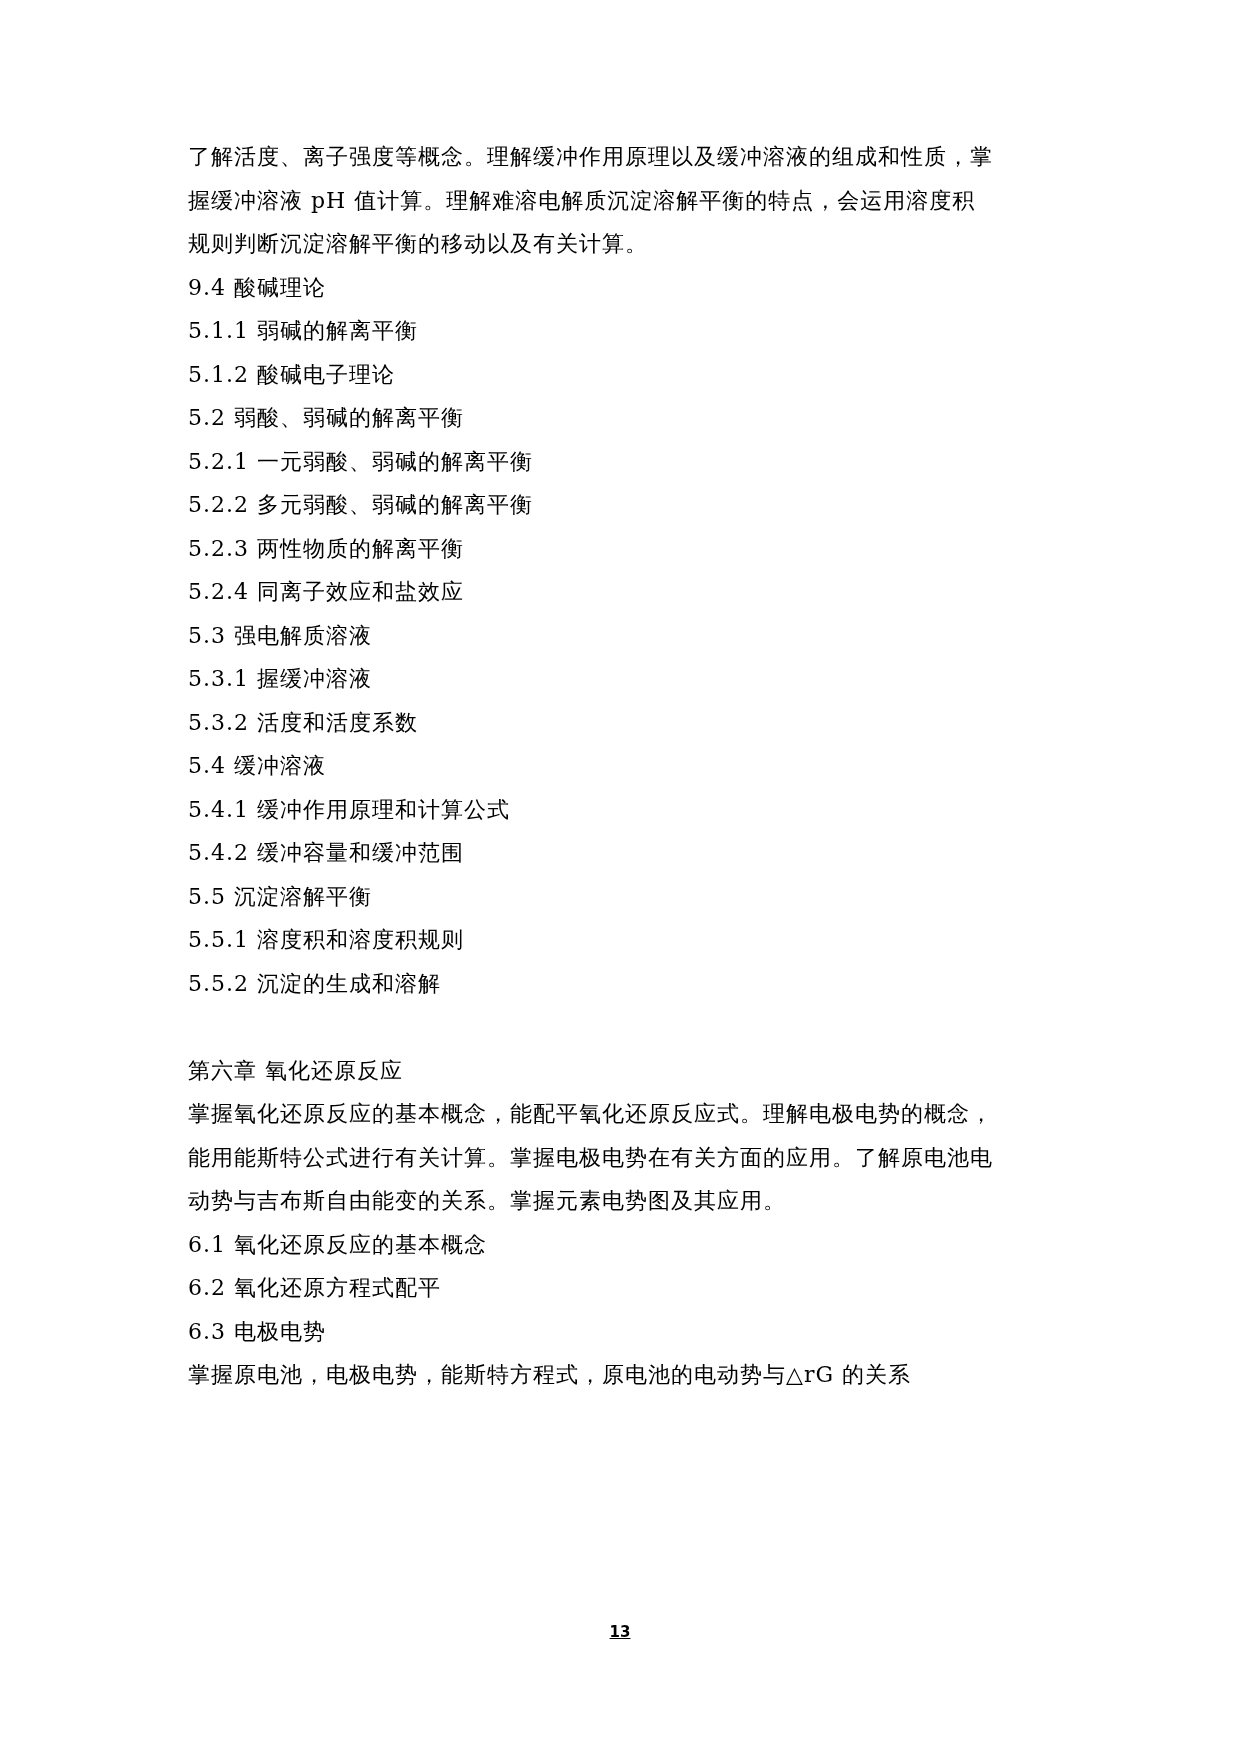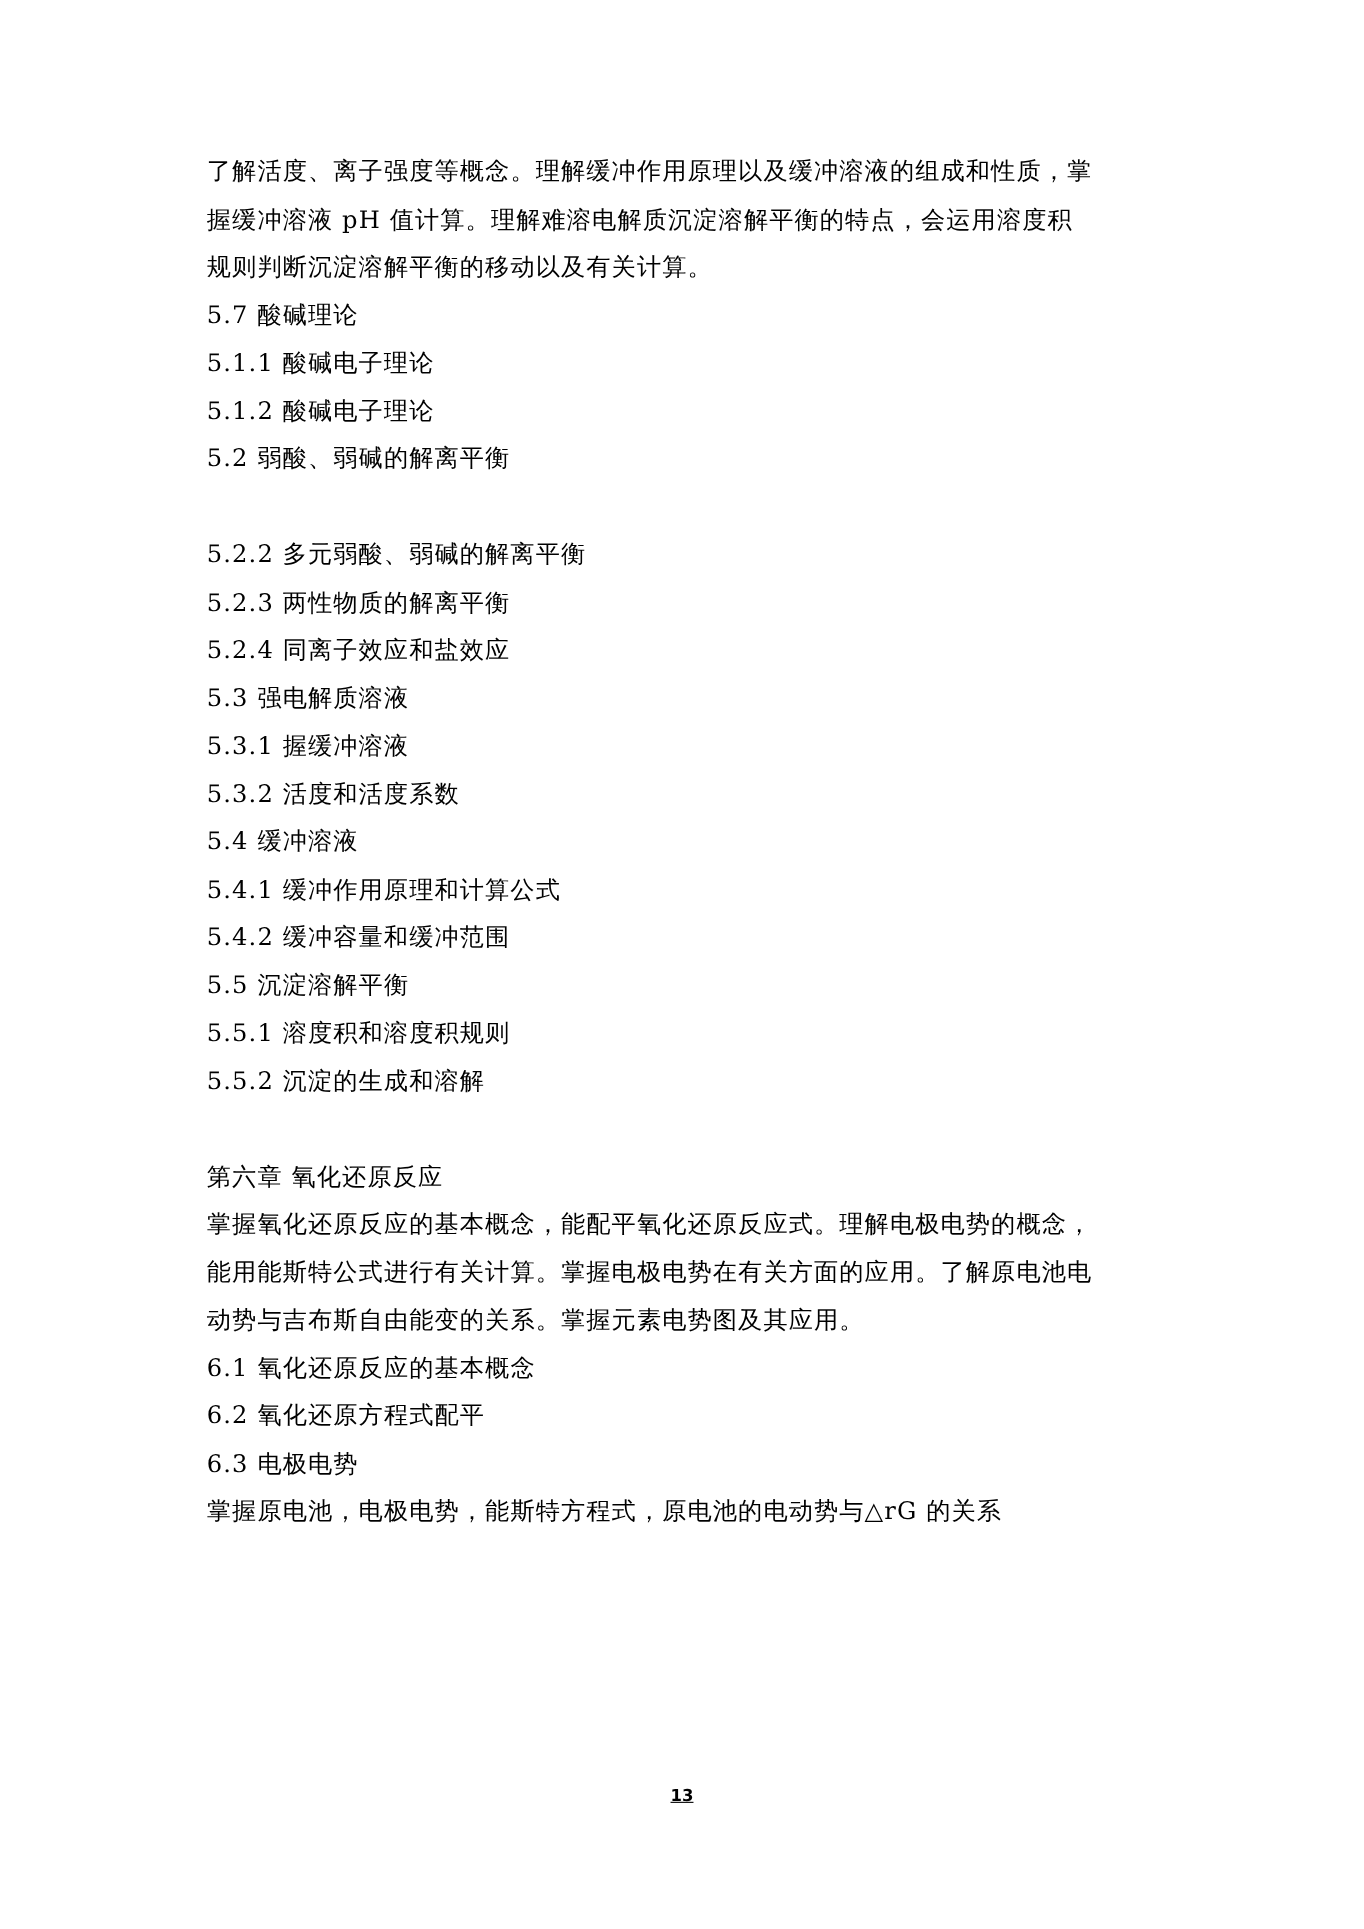--- a/index.html
+++ b/index.html
@@ -22,24 +22,25 @@
     }
   </style>
 </head>
 <body>
 
 <div class="page">
   <div class="line para" style="top:142px">了解活度、离子强度等概念。理解缓冲作用原理以及缓冲溶液的组成和性质，掌</div>
   <div class="line para" style="top:186px">握缓冲溶液 pH 值计算。理解难溶电解质沉淀溶解平衡的特点，会运用溶度积</div>
   <div class="line para" style="top:229px">规则判断沉淀溶解平衡的移动以及有关计算。</div>
 
-  <div class="line" style="top:273px">5.7  酸碱理论</div>
-  <div class="line" style="top:316px">5.1.1  酸碱电子理论</div>
+  <div class="line" style="top:273px">9.4  酸碱理论</div>
+  <div class="line" style="top:316px">5.1.1  弱碱的解离平衡</div>
   <div class="line" style="top:360px">5.1.2  酸碱电子理论</div>
   <div class="line" style="top:403px">5.2  弱酸、弱碱的解离平衡</div>
+  <div class="line" style="top:447px">5.2.1  一元弱酸、弱碱的解离平衡</div>
   <div class="line" style="top:490px">5.2.2  多元弱酸、弱碱的解离平衡</div>
   <div class="line" style="top:534px">5.2.3  两性物质的解离平衡</div>
   <div class="line" style="top:577px">5.2.4  同离子效应和盐效应</div>
   <div class="line" style="top:621px">5.3  强电解质溶液</div>
   <div class="line" style="top:664px">5.3.1  握缓冲溶液</div>
   <div class="line" style="top:708px">5.3.2  活度和活度系数</div>
   <div class="line" style="top:751px">5.4  缓冲溶液</div>
   <div class="line" style="top:795px">5.4.1  缓冲作用原理和计算公式</div>
   <div class="line" style="top:838px">5.4.2  缓冲容量和缓冲范围</div>
   <div class="line" style="top:882px">5.5  沉淀溶解平衡</div>

